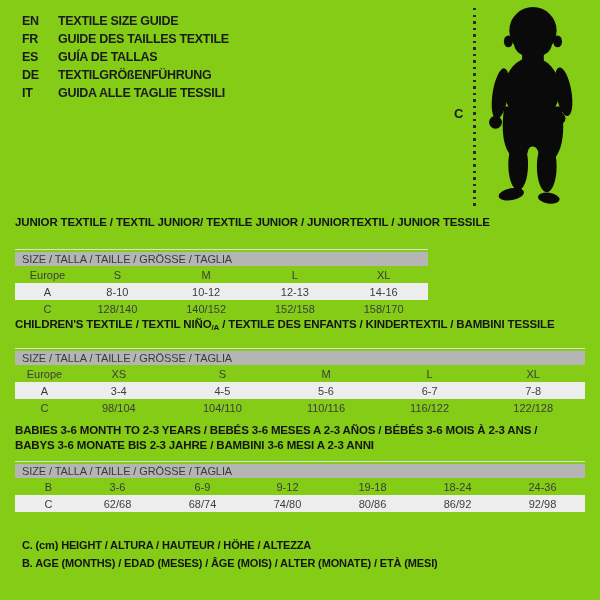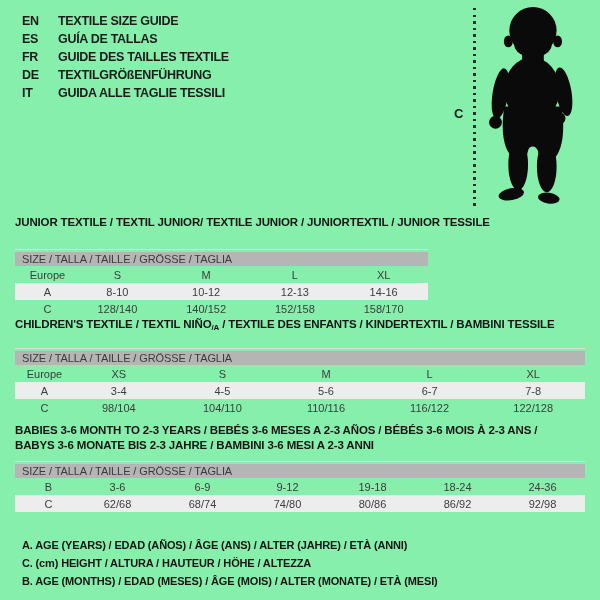--- a/index.html
+++ b/index.html
@@ -2,21 +2,21 @@
 <html><head>
 <meta charset="utf-8">
 <style>
   * { margin:0; padding:0; box-sizing:border-box; }
   html,body { background:#ffffff; }
   body {
     width:600px; height:600px;
     font-family:"Liberation Sans", sans-serif;
     -webkit-font-smoothing:antialiased;
   }
-  .page { position:relative; width:600px; height:600px; background:#86efac; overflow:hidden; }
+  .page { position:relative; width:600px; height:600px; background:#84cc16; overflow:hidden; }
 
   
   .lang-list { position:absolute; left:22px; top:12px; }
   .lang-row { display:flex; height:18px; align-items:center; }
   .lang-code, .lang-label {
     font-weight:bold; font-size:12.5px; color:#1b1b1b; letter-spacing:-0.3px;
     white-space:nowrap;
   }
   .lang-code { width:36px; }
 
@@ -74,26 +74,26 @@
 <body>
 
 <div class="page">
 
   <div class="lang-list">
     <div class="lang-row">
       <span class="lang-code">EN</span>
       <span class="lang-label">TEXTILE SIZE GUIDE</span>
     </div>
     <div class="lang-row">
+      <span class="lang-code">FR</span>
+      <span class="lang-label">GUIDE DES TAILLES TEXTILE</span>
+    </div>
+    <div class="lang-row">
       <span class="lang-code">ES</span>
       <span class="lang-label">GUÍA DE TALLAS</span>
-    </div>
-    <div class="lang-row">
-      <span class="lang-code">FR</span>
-      <span class="lang-label">GUIDE DES TAILLES TEXTILE</span>
     </div>
     <div class="lang-row">
       <span class="lang-code">DE</span>
       <span class="lang-label">TEXTILGRÖßENFÜHRUNG</span>
     </div>
     <div class="lang-row">
       <span class="lang-code">IT</span>
       <span class="lang-label">GUIDA ALLE TAGLIE TESSILI</span>
     </div>
   </div>
@@ -247,18 +247,17 @@
             <td>80/86</td>
             <td>86/92</td>
             <td>92/98</td>
           </tr>
         </tbody>
       </table>
     </div>
   </div>
 
   <div class="legend">
-    <div class="legend-line">A. AGE (YEARS) / EDAD (AÑOS) / ÂGE (ANS) / ALTER (JAHRE) / ETÀ (ANNI)</div>
     <div class="legend-line">C. (cm) HEIGHT / ALTURA / HAUTEUR / HÖHE / ALTEZZA</div>
     <div class="legend-line">B. AGE (MONTHS) / EDAD (MESES) / ÂGE (MOIS) / ALTER (MONATE) / ETÀ (MESI)</div>
   </div>
 
 </div>
 
 </body></html>

